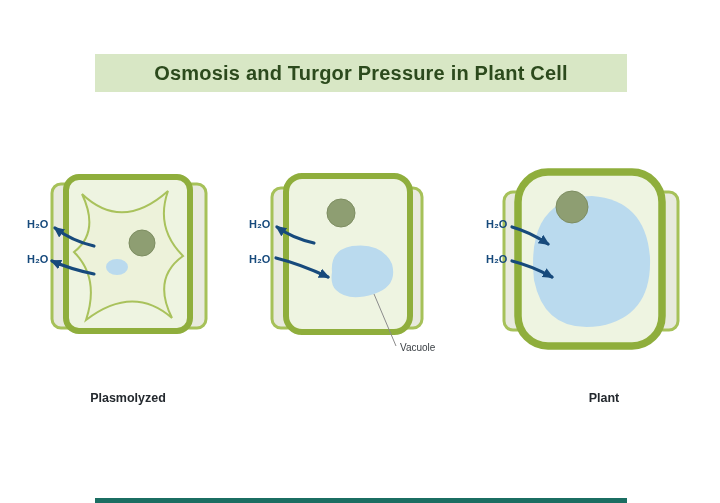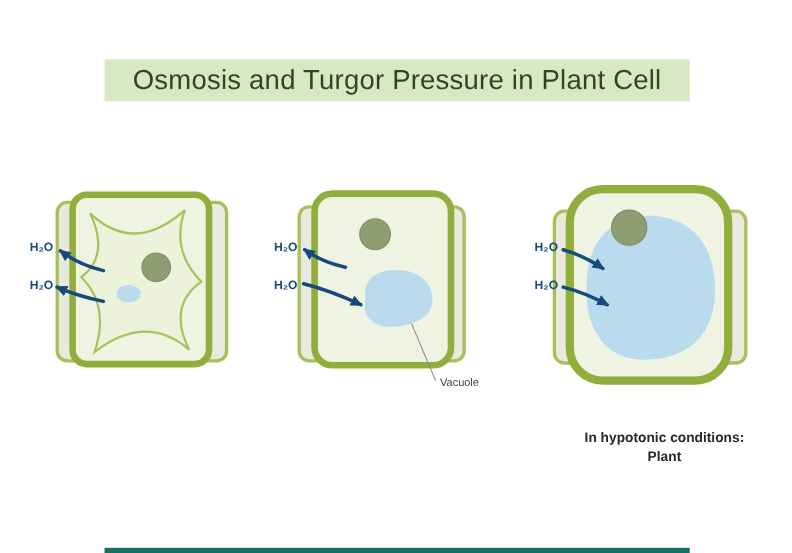--- a/index.html
+++ b/index.html
@@ -6,21 +6,21 @@
   body { font-family:"Liberation Sans", sans-serif; background:#ffffff; }
   .page {
     position:relative; width:720px; height:503px; background:#ffffff;
     overflow:hidden; margin:0 auto;
   }
   .banner {
     position:absolute; left:95px; top:54px; width:532px; height:38px;
     background:var(--banner-bg); display:flex; align-items:center; justify-content:center;
   }
   .banner h1 {
-    margin:0; font-size:25px; font-weight:normal; color:var(--title-text);
+    margin:0; font-size:20px; font-weight:bold; color:var(--title-text);
     letter-spacing:0.2px;
   }
   .diagram { position:absolute; left:0; top:0; width:720px; height:503px; }
   .neighbor { fill:var(--neighbor-fill); stroke:var(--neighbor-stroke); stroke-width:3; }
   .cell-wall { fill:var(--cell-fill); stroke:var(--cell-wall-stroke); stroke-width:6; }
   .cell-wall.thick { stroke-width:7.5; }
   .membrane { fill:var(--membrane-fill); stroke:var(--membrane-stroke); stroke-width:2; }
   .nucleus { fill:var(--nucleus-fill); stroke:var(--nucleus-stroke); stroke-width:1; }
   .vacuole { fill:var(--vacuole-fill); }
   .arrow { fill:none; stroke:var(--arrow); stroke-width:3.2; stroke-linecap:round; }
@@ -93,20 +93,20 @@
       <path class="vacuole" d="M 592 196 Q 646 200 650 258 Q 652 316 600 326 Q 545 334 534 280 Q 528 222 560 204 Q 575 196 592 196 Z"></path>
       <circle class="nucleus" cx="572" cy="207" r="16"></circle>
       <path class="arrow" d="M 512 227 Q 530 232 548 244" marker-end="url(#arrowhead)"></path>
       <path class="arrow" d="M 512 261 Q 532 266 552 277" marker-end="url(#arrowhead)"></path>
       <text class="h2o" x="486" y="228">H₂O</text>
       <text class="h2o" x="486" y="263">H₂O</text>
     </g>
   </svg>
 
   <div class="caption" style="left:38px;">
+    <div>Plasmolyzed</div>
   </div>
   <div class="caption" style="left:514px;">
-    <div>In hypotonic conditions:</div>
     <div>Plant</div>
   </div>
 
   <div class="footer-bar"></div>
 </div>
 
 </body></html>

